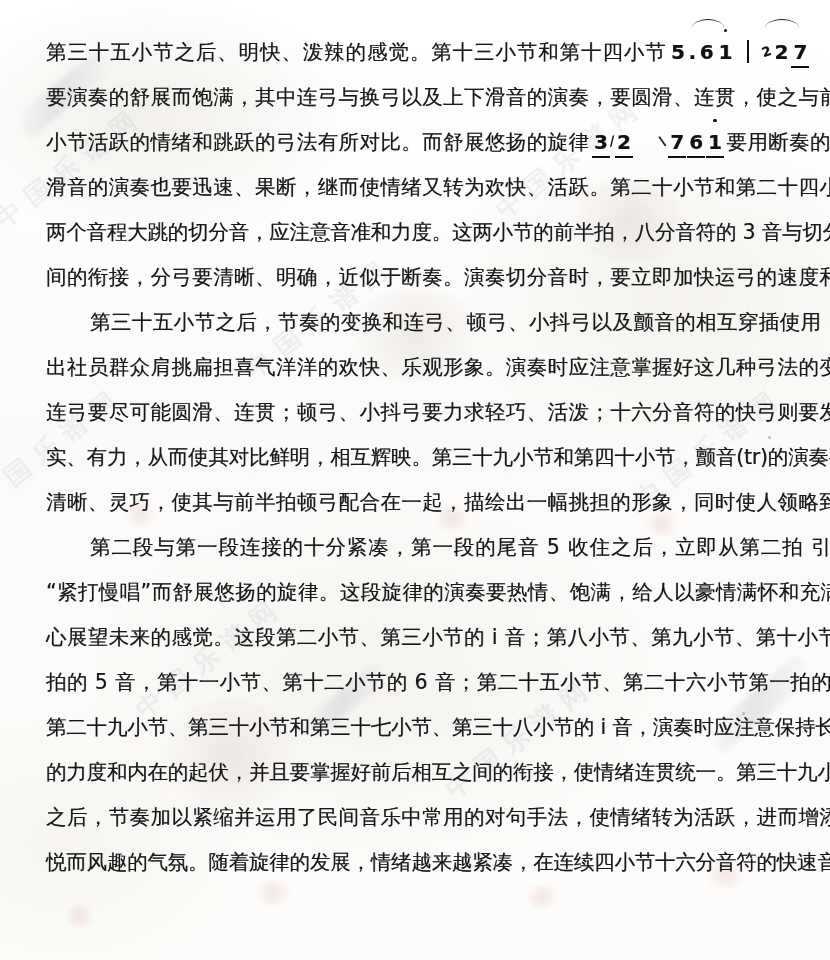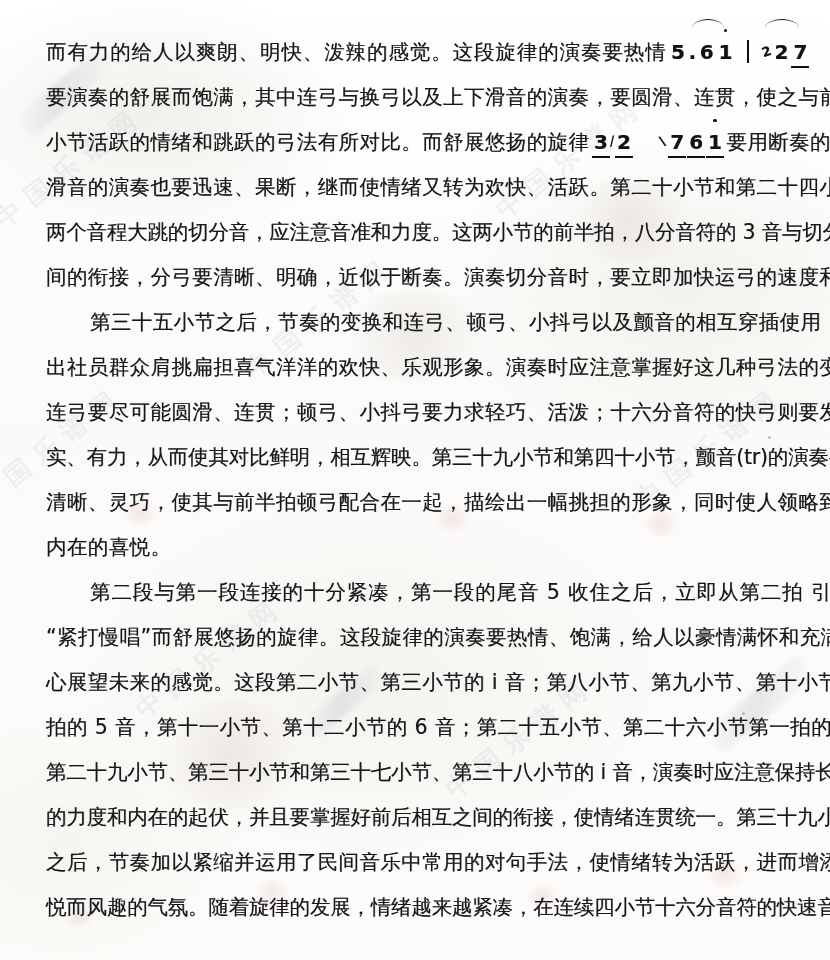--- a/index.html
+++ b/index.html
@@ -221,21 +221,21 @@
     <div class="speck" style="left:742px; top:712px; width:3px; height:3px;"></div>
     <div class="speck" style="left:118px; top:186px; width:3px; height:3px;"></div>
     <div class="speck" style="left:641px; top:366px; width:2px; height:2px;"></div>
   </div>
 
   <div class="text-body">
 
     <div class="para">
 
       <div class="line wide">
-        <span>而有力的给人以爽朗、明快、泼辣的感觉。这段旋律的演奏要热情</span><span class="jianpu">
+        <span>第三十五小节之后、明快、泼辣的感觉。第十三小节和第十四小节</span><span class="jianpu">
             <span class="jp-slur" style="left:23px; width:32px;"></span>
             <span class="jp-note">5</span><span class="jp-dot">.</span><span class="jp-note">6</span><span class="jp-note hi">1</span>
             <span class="jp-bar"></span>
             <span class="jp-slur" style="left:96px; width:34px;"></span>
             <span class="jp-grace">2</span><span class="jp-note">2</span><span class="jp-note u1">7</span>
             
           </span>
       </div>
 
       <div class="line">
@@ -273,23 +273,20 @@
       </div>
       <div class="line">
         <span>连弓要尽可能圆滑、连贯；顿弓、小抖弓要力求轻巧、活泼；十六分音符的快弓则要发音结</span>
       </div>
       <div class="line tight">
         <span>实、有力，从而使其对比鲜明，相互辉映。第三十九小节和第四十小节，颤音(tr)的演奏要</span>
       </div>
       <div class="line">
         <span>清晰、灵巧，使其与前半拍顿弓配合在一起，描绘出一幅挑担的形象，同时使人领略到一种</span>
       </div>
-      <div class="line">
-        <span>内在的喜悦。</span>
-      </div>
     </div>
 
     <div class="para">
       <div class="line indent wide">
         <span>第二段与第一段连接的十分紧凑，第一段的尾音 5 收住之后，立即从第二拍 引 出 一 段</span>
       </div>
       <div class="line">
         <span>“紧打慢唱”而舒展悠扬的旋律。这段旋律的演奏要热情、饱满，给人以豪情满怀和充满信</span>
       </div>
       <div class="line">

